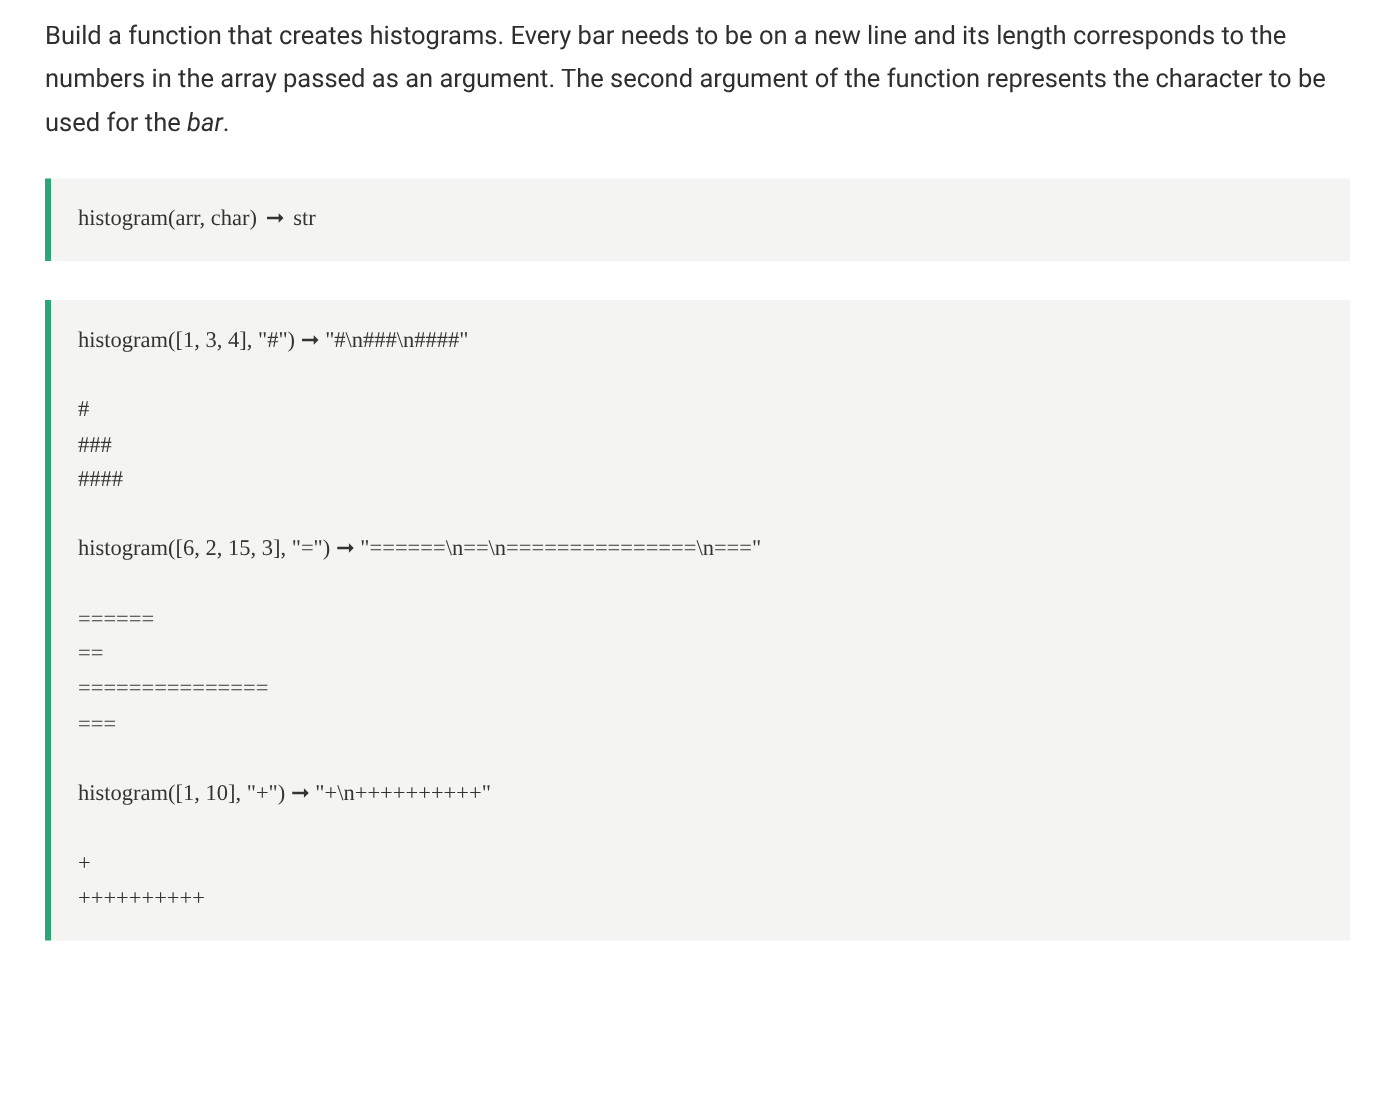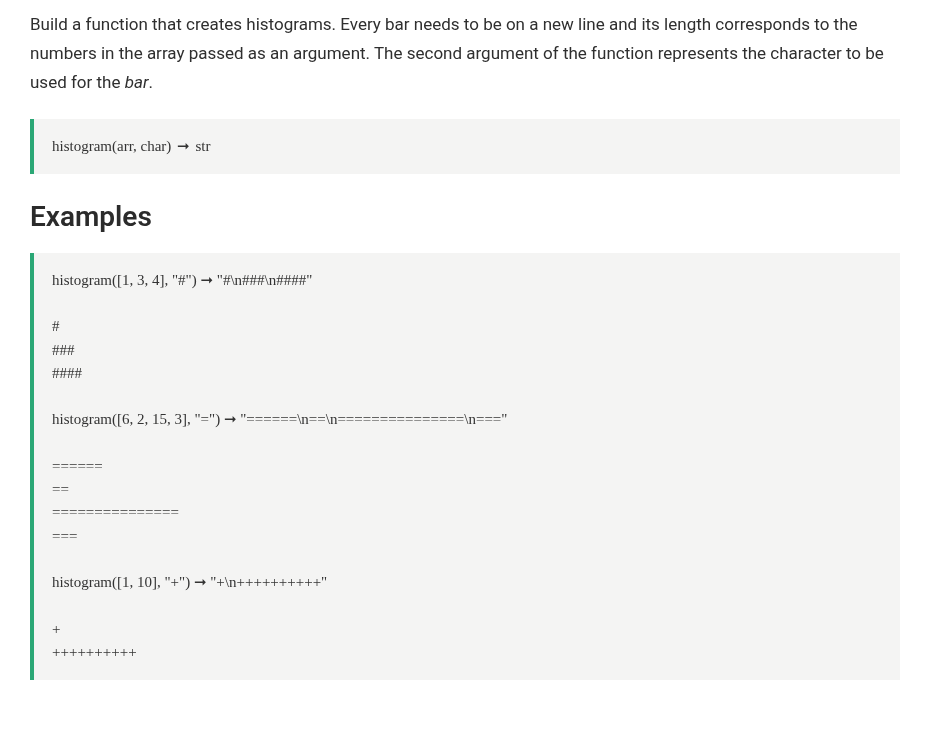--- a/index.html
+++ b/index.html
@@ -48,21 +48,20 @@
 </style>
 </head>
 <body>
 
 <div class="page">
 
   <p class="description">Build a function that creates histograms. Every bar needs to be on a new line and its length corresponds to the numbers in the array passed as an argument. The second argument of the function represents the character to be used for the <em>bar</em>.</p>
 
   <div class="code-block"><span>histogram(arr, char)</span> <span class="arrow">➞</span> <span>str</span></div>
 
-  <h2 class="section-heading">Examples</h2>
 
   <div class="code-block" id="examples-block">histogram([1, 3, 4], "#") ➞ "#\n###\n####"
 
 #
 ###
 ####
 
 histogram([6, 2, 15, 3], "=") ➞ "======\n==\n===============\n==="
 
 ======

